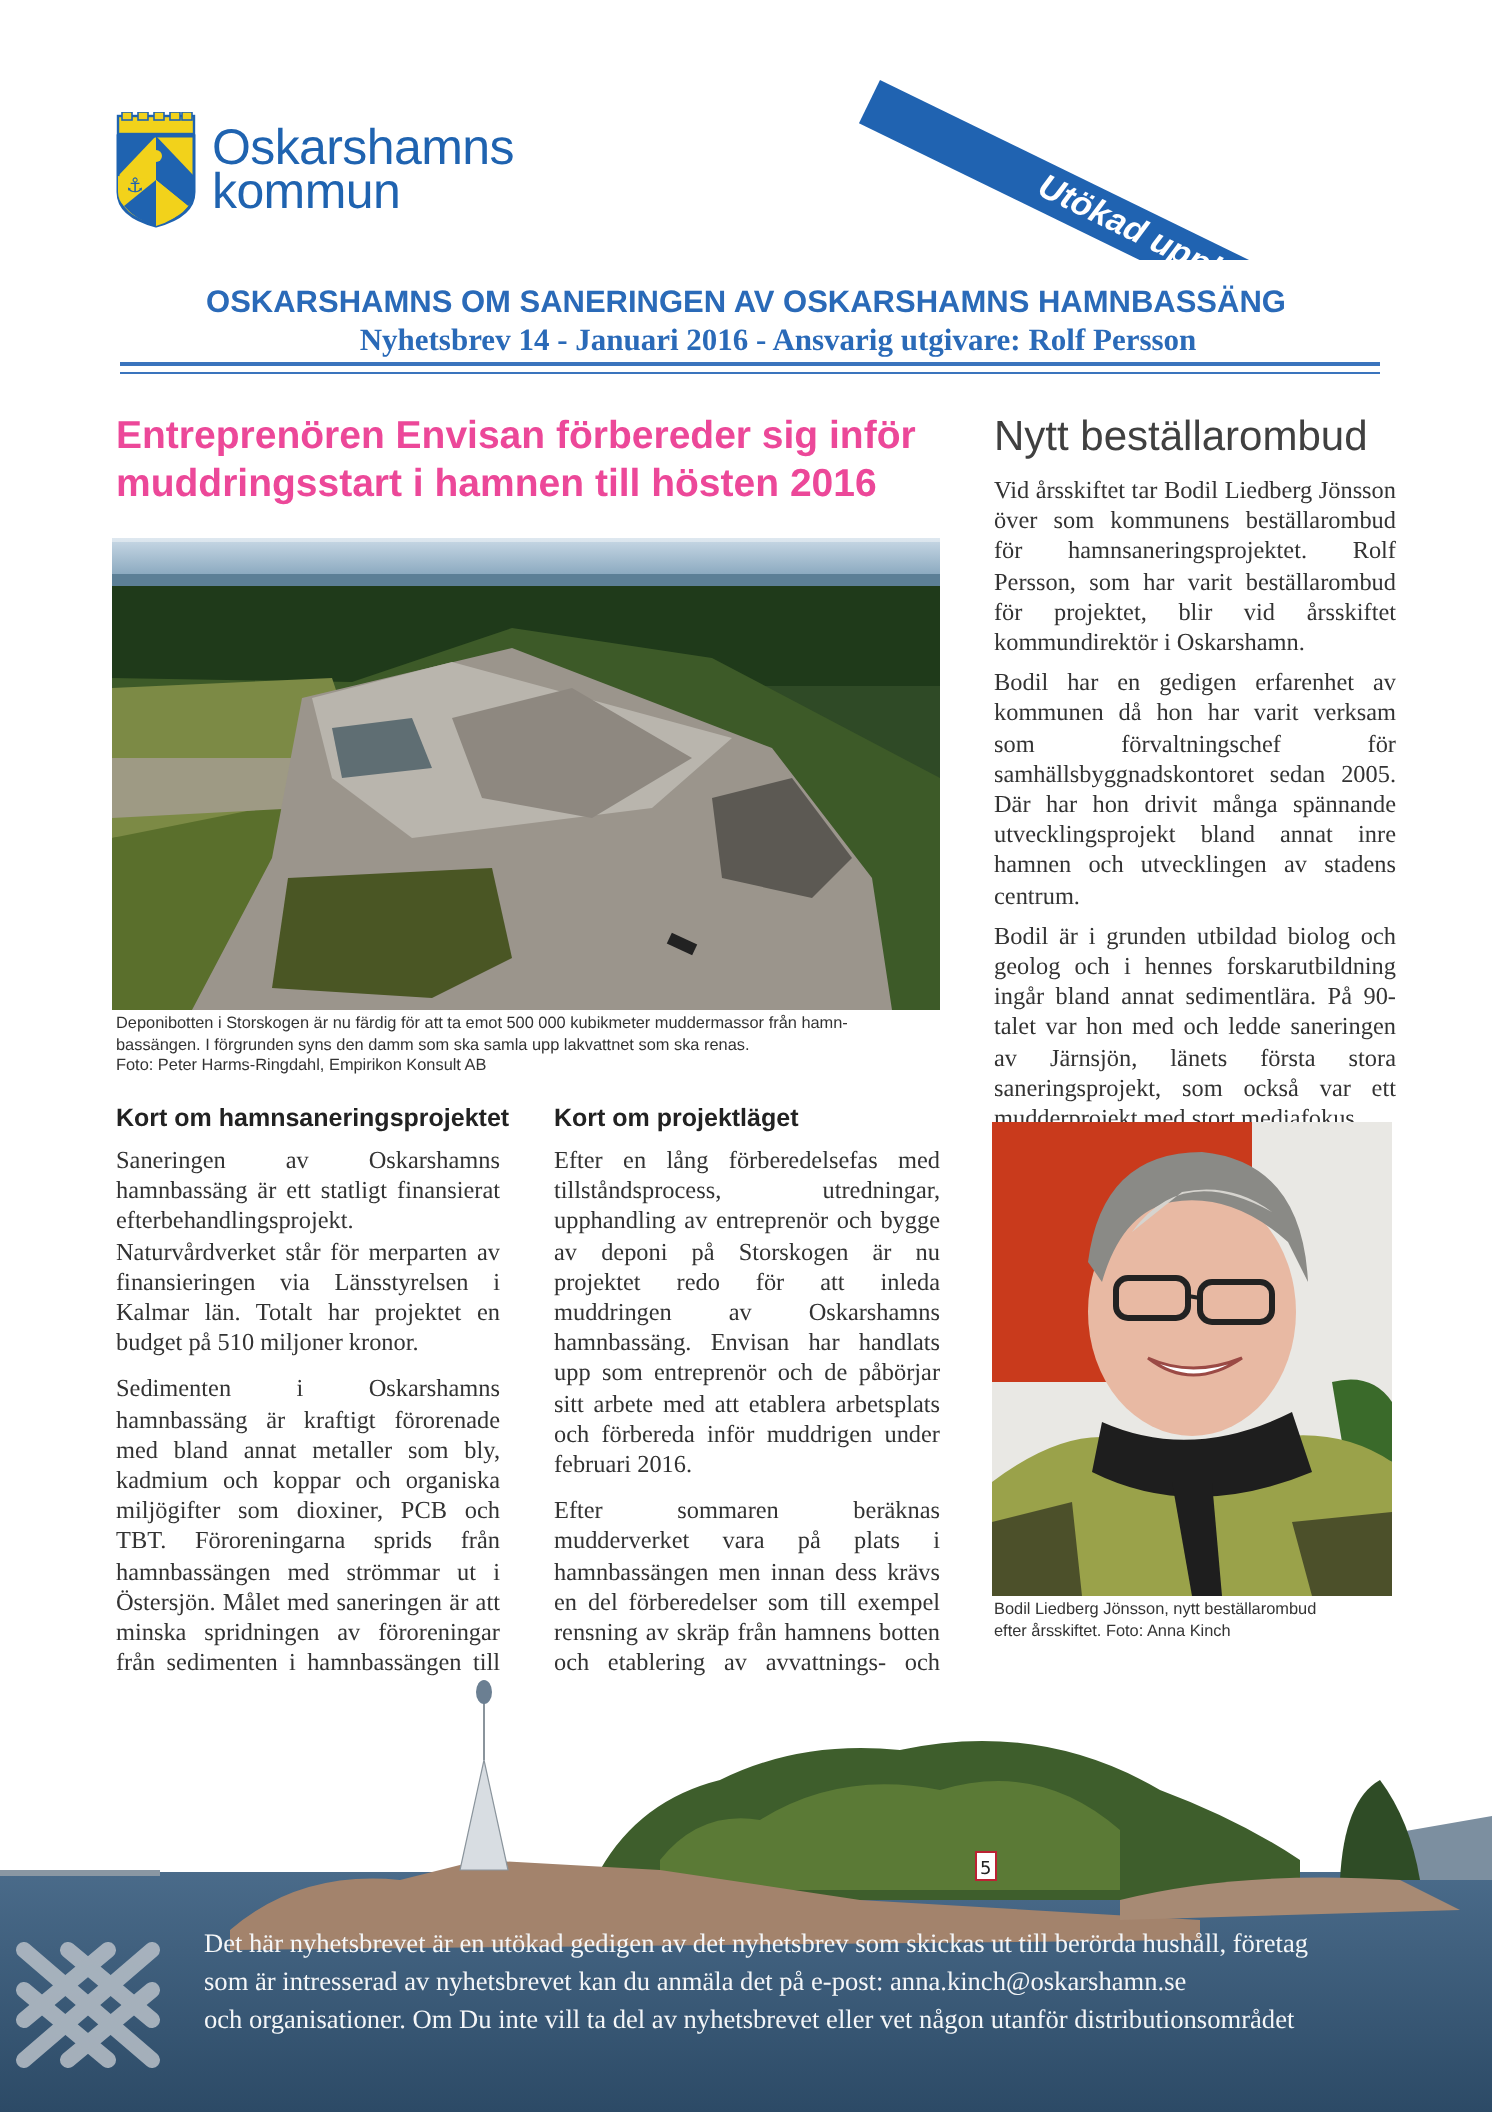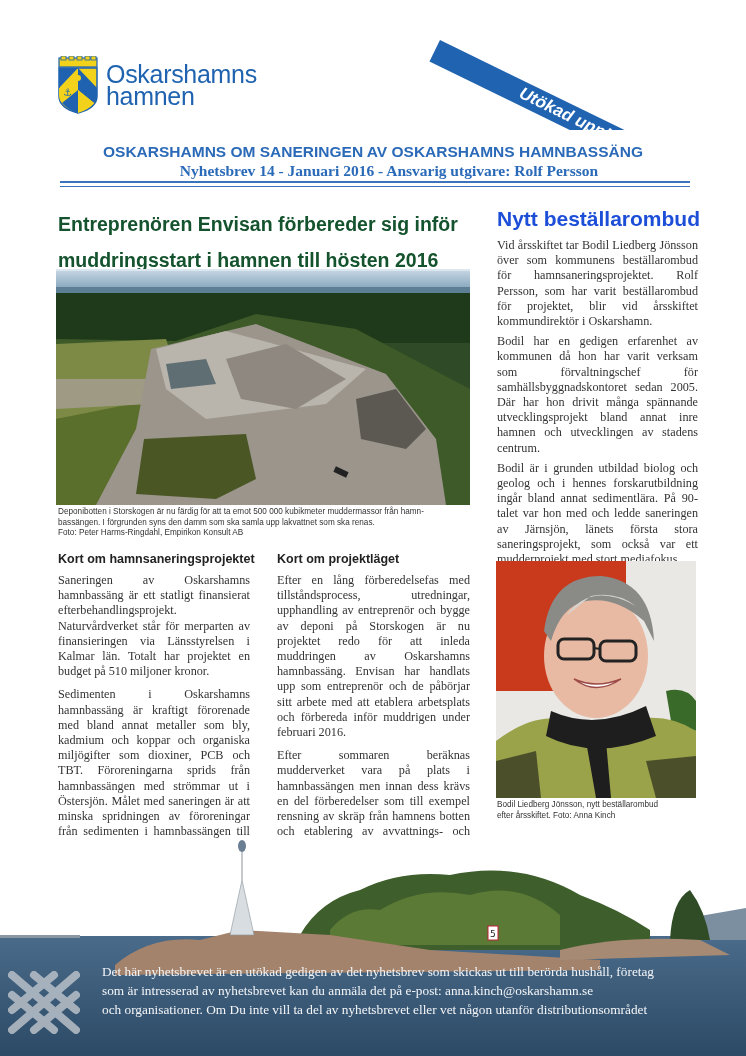--- a/index.html
+++ b/index.html
@@ -13,22 +13,22 @@
   .logo { position:absolute; left:56px; top:56px; display:flex; align-items:center; }
   .crest { width:44px; height:58px; margin-right:6px; }
   .logo-text { font-family:"Liberation Sans", sans-serif; color:#1f63b0; font-size:25px; line-height:22px; letter-spacing:-0.3px; }
 
   
   .hdr-title { position:absolute; left:0; width:746px; top:143px; text-align:center; font-family:"Liberation Sans", sans-serif; font-weight:bold; color:#2a6ab8; font-size:15.5px; }
   .hdr-sub { position:absolute; left:16px; width:746px; top:162px; text-align:center; font-family:"Liberation Serif", serif; font-weight:bold; color:#2a6ab8; font-size:15.5px; }
   .rule1 { position:absolute; left:60px; width:630px; top:181px; height:2px; background:#3a74bd; }
   .rule2 { position:absolute; left:60px; width:630px; top:186px; height:1px; background:#3a74bd; }
 
-  h1.main { position:absolute; left:58px; top:206px; width:420px; margin:0; font-family:"Liberation Sans", sans-serif; font-weight:bold; font-size:19.5px; line-height:36px; color:#14532d; }
-  h1.side { position:absolute; left:497px; top:206px; margin:0; font-family:"Liberation Sans", sans-serif; font-weight:bold; font-size:21px; line-height:26px; color:#1d4ed8; }
+  h1.main { position:absolute; left:58px; top:206px; width:420px; margin:0; font-family:"Liberation Sans", sans-serif; font-weight:bold; font-size:19.5px; line-height:24px; color:#ec4899; }
+  h1.side { position:absolute; left:497px; top:206px; margin:0; font-family:"Liberation Sans", sans-serif; font-weight:normal; font-size:21px; line-height:26px; color:#404040; }
 
   .photo1 { position:absolute; left:56px; top:269px; width:414px; height:236px; overflow:hidden; }
   .cap { font-family:"Liberation Sans", sans-serif; font-size:8.2px; line-height:10.5px; color:#333; }
   .cap1 { position:absolute; left:58px; top:507px; width:420px; }
 
   h2.sub { position:absolute; margin:0; font-family:"Liberation Sans", sans-serif; font-weight:bold; font-size:12.5px; color:#222; }
   .body { position:absolute; font-size:12.2px; line-height:15.2px; text-align:justify; color:#333; }
   .body p { margin:0 0 8px 0; }
 
   .photo2 { position:absolute; left:496px; top:561px; width:200px; height:237px; overflow:hidden; }
@@ -59,21 +59,21 @@
     <path d="M3 12 L22 12 L3 32 Z" fill="#1f63b0"></path>
     <path d="M22 34 L6 47 Q12 54 22 57 Z" fill="#1f63b0" opacity="0"></path>
     <path d="M22 34 L38 47 Q32 54 22 57 L22 57 Z" fill="#f2d21b"></path>
     <path d="M22 34 L6 47 Q3 44 3 40 V32 Z" fill="#f2d21b"></path>
     <path d="M22 34 L22 57 Q12 54 6 47 Z" fill="#1f63b0"></path>
     <circle cx="22" cy="22" r="3" fill="#f2d21b"></circle>
     <text x="7" y="40" font-size="10" fill="#1f63b0" font-family="DejaVu Sans, sans-serif">⚓</text>
   </svg>
   <div>
     <div class="logo-text">Oskarshamns</div>
-    <div class="logo-text">hamnen</div>
+    <div class="logo-text">kommun</div>
   </div>
 </div>
 
 <div class="hdr-title">OSKARSHAMNS OM SANERINGEN AV OSKARSHAMNS HAMNBASSÄNG</div>
 <div class="hdr-sub">Nyhetsbrev 14 - Januari 2016 - Ansvarig utgivare: Rolf Persson</div>
 <div class="rule1"></div>
 <div class="rule2"></div>
 
 <h1 class="main">Entreprenören Envisan förbereder sig inför muddringsstart i hamnen till hösten 2016</h1>
 

